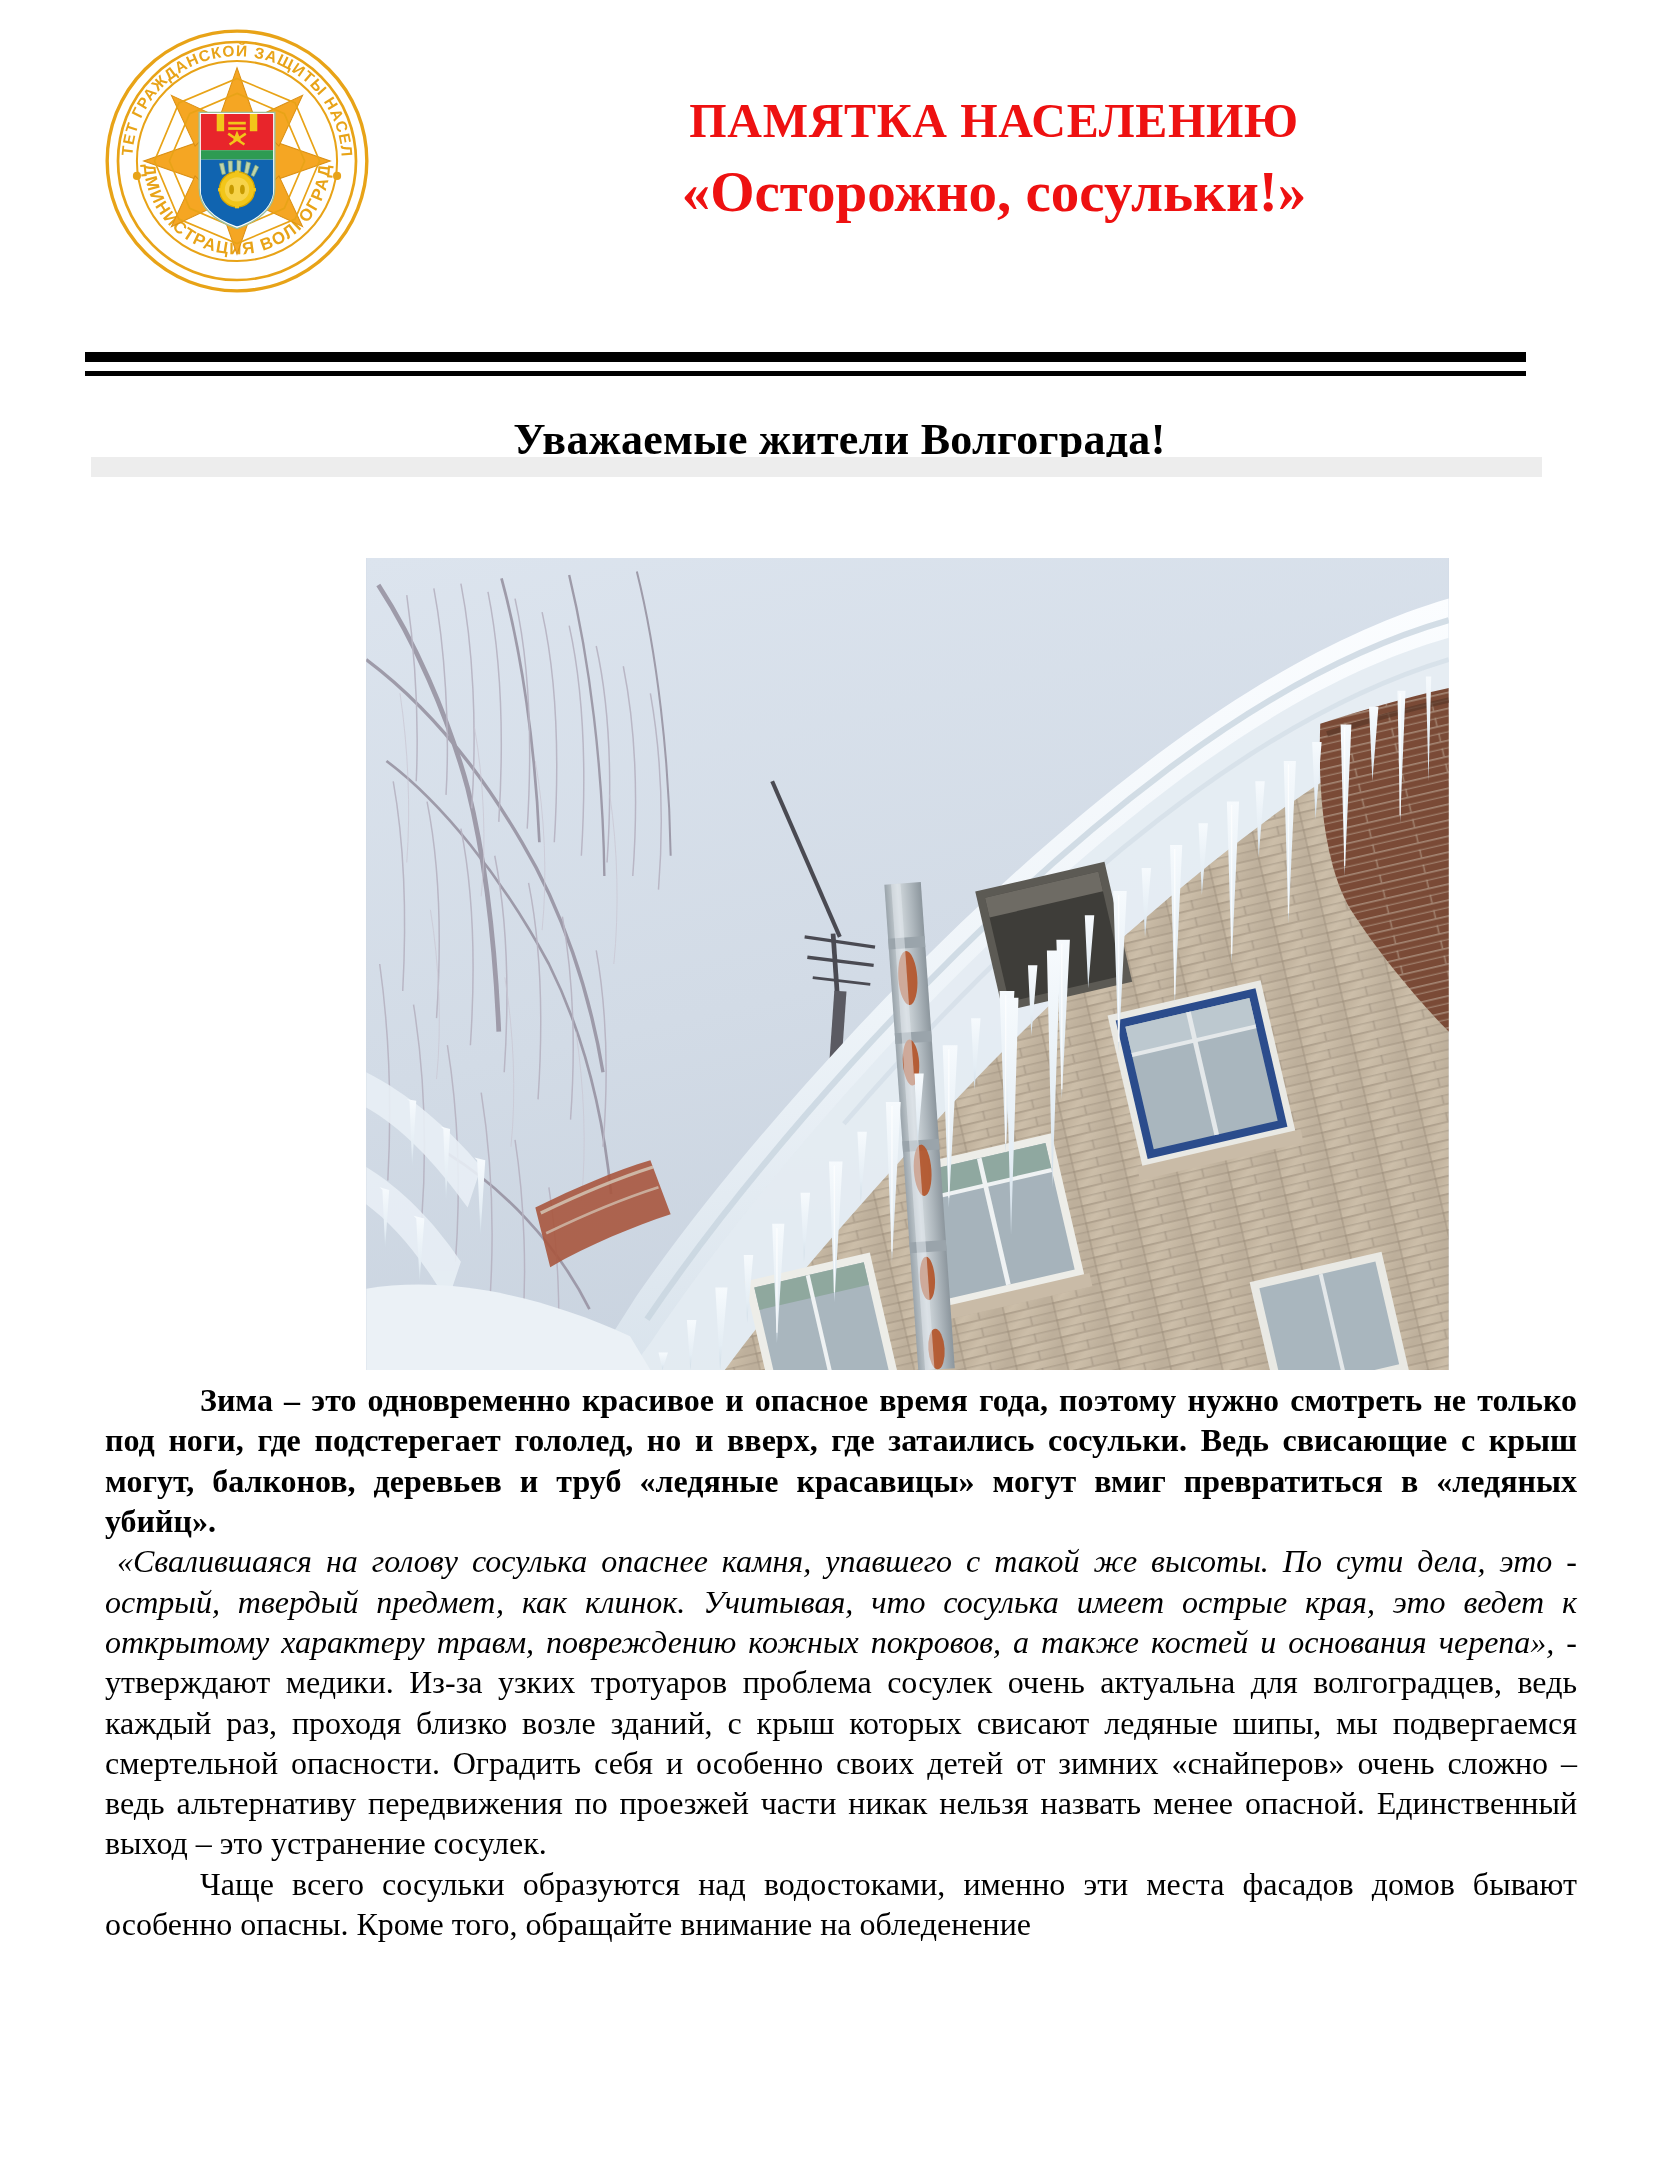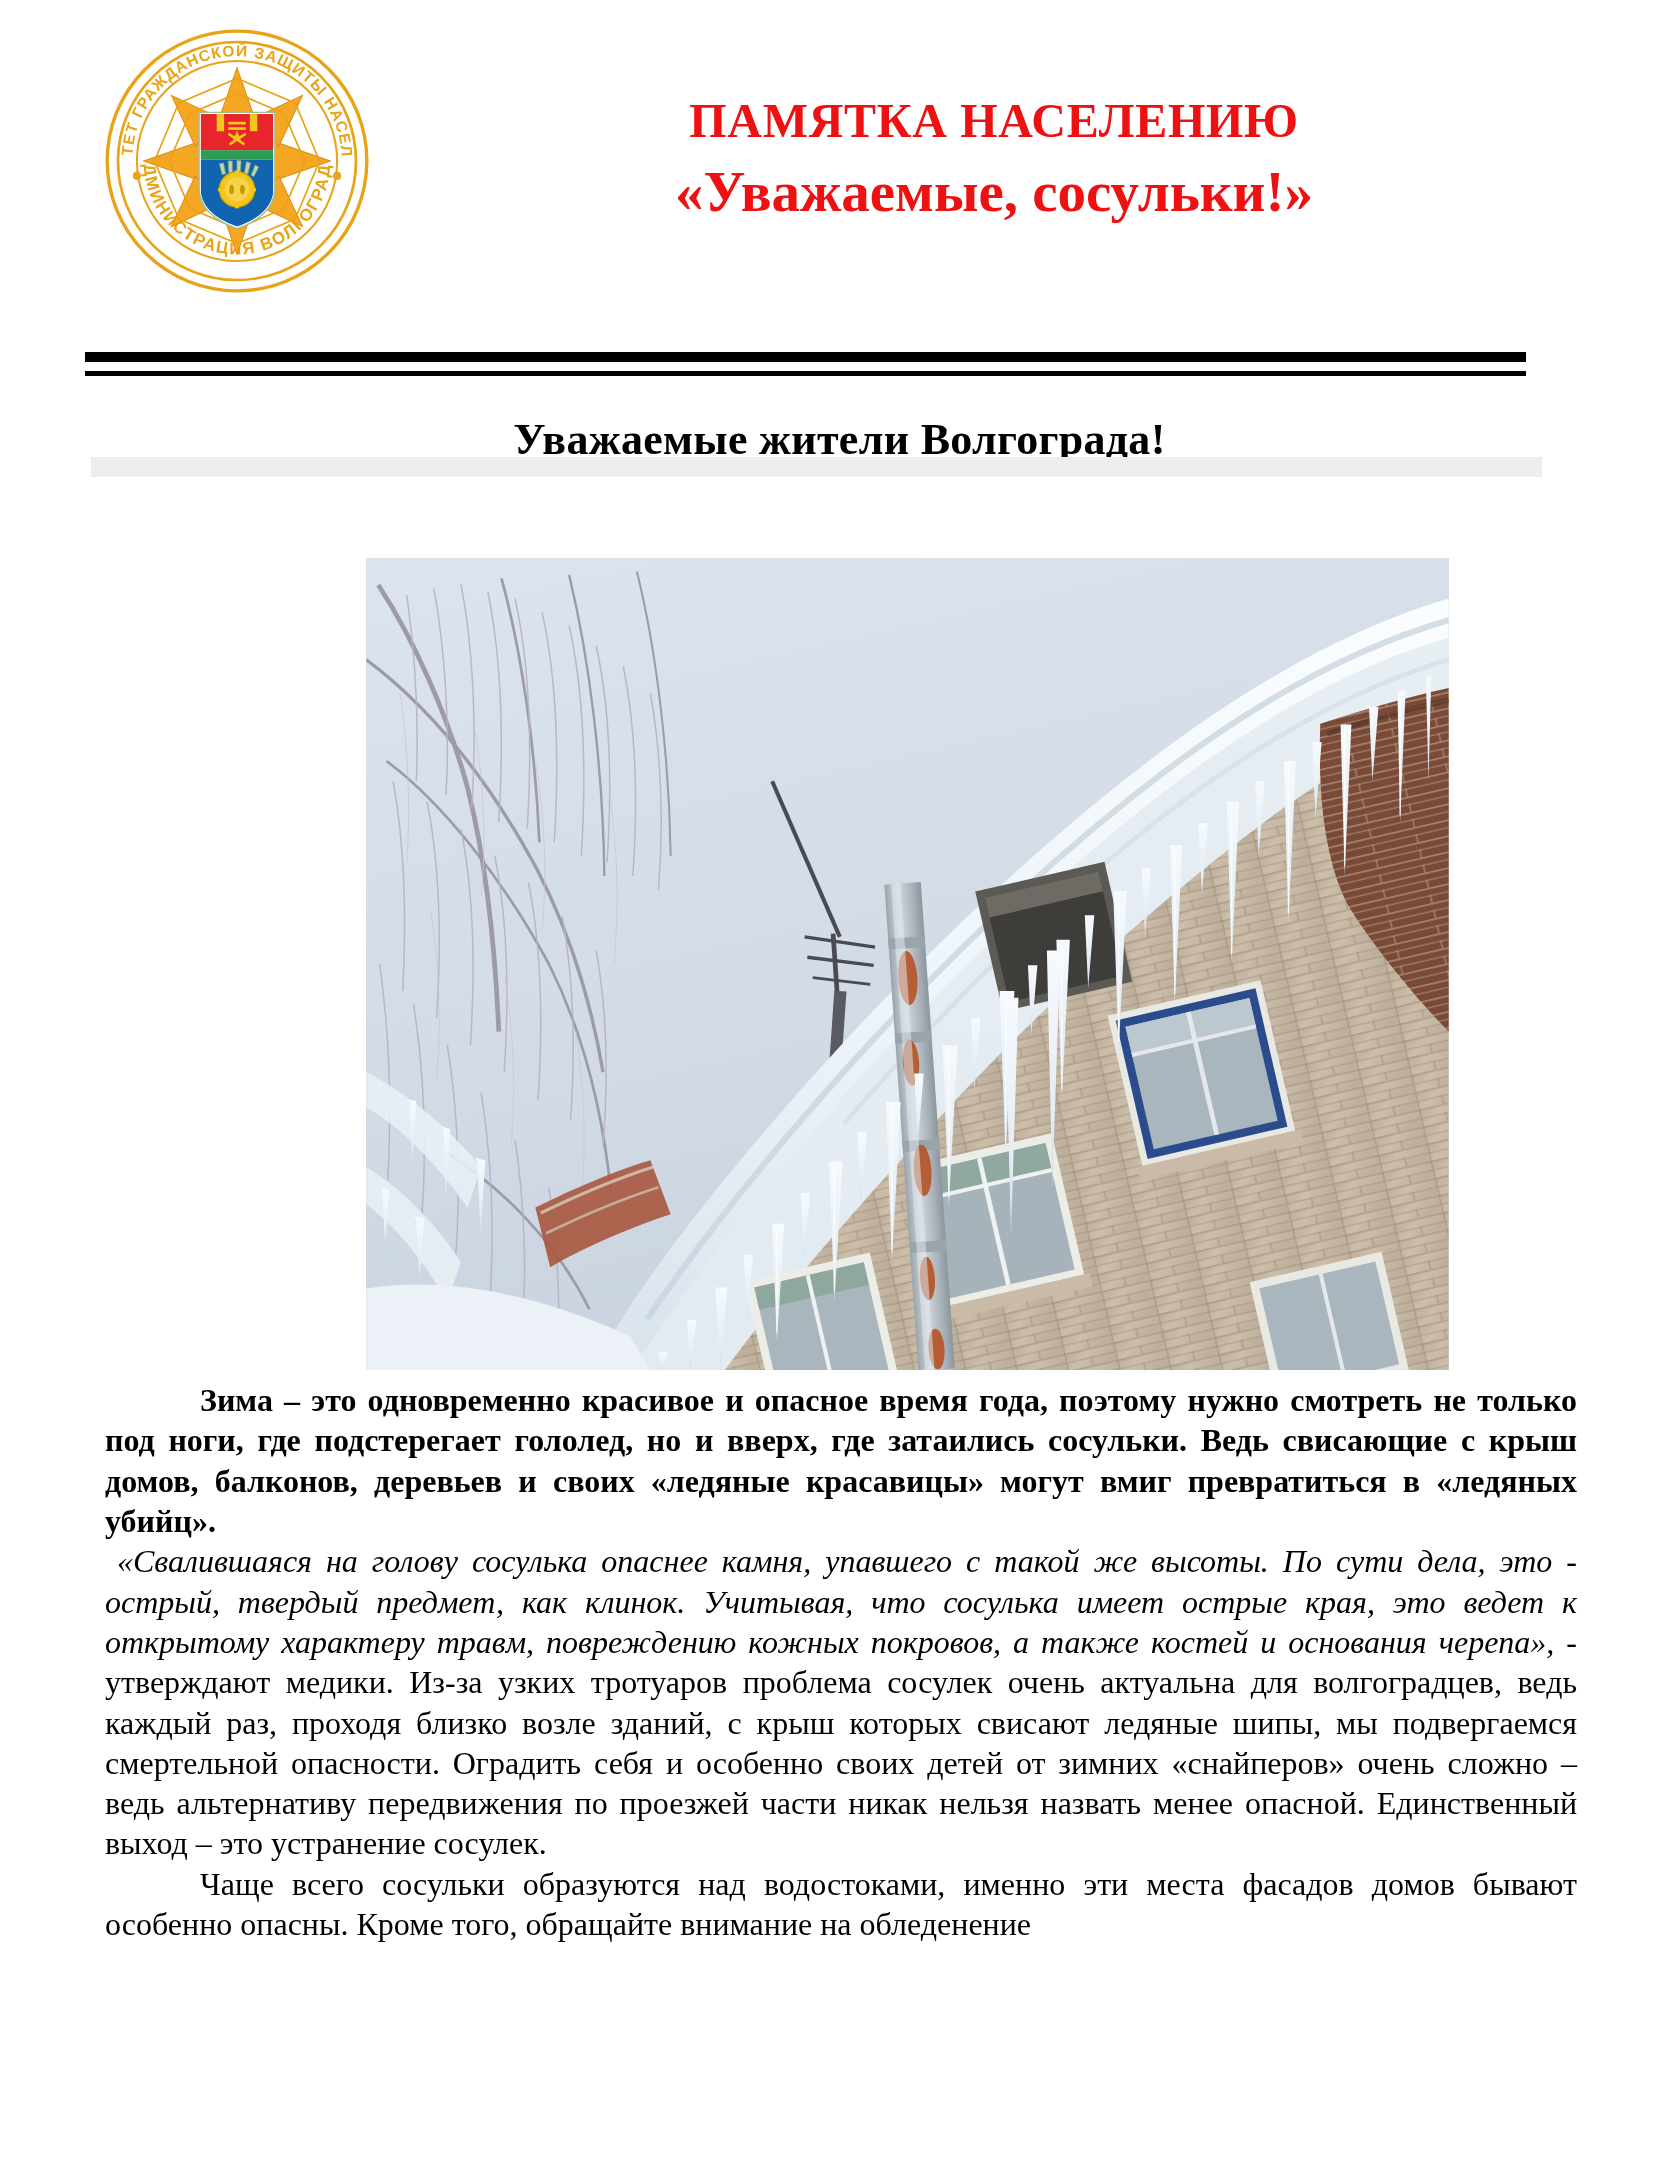--- a/index.html
+++ b/index.html
@@ -216,21 +216,21 @@
             <rect x="-3" y="14" width="6" height="6"></rect>
             <rect x="-3" y="64" width="6" height="6"></rect>
           </g>
         </g>
       </g>
     </svg>
   </div>
 
   <div class="title-block">
     <div class="title-main">ПАМЯТКА НАСЕЛЕНИЮ</div>
-    <div class="title-sub">«Уважаемые, сосульки!»</div>
+    <div class="title-sub">«Осторожно, сосульки!»</div>
   </div>
 </div>
 
 <div class="rule-thick"></div>
 <div class="rule-thin"></div>
 
 <div class="greeting">Уважаемые жители Волгограда!</div>
 <div class="gray-band"></div>
 
 <div class="photo">
@@ -465,17 +465,17 @@
         <path d="M 20,930 L 34,934 L 28,1020 L 24,934 Z"></path>
         <path d="M 70,972 L 86,976 L 79,1070 L 74,976 Z"></path>
       </g>
 
       <path d="M 0,1080 C 120,1060 260,1090 390,1150 L 420,1200 L 0,1200 Z" fill="#EBF1F6"></path>
     </g>
   </svg>
 </div>
 
 <div class="article">
-  <p class="para lead">Зима – это одновременно красивое и опасное время года, поэтому нужно смотреть не только под ноги, где подстерегает гололед, но и вверх, где затаились сосульки. Ведь свисающие с крыш домов, балконов, деревьев и своих «ледяные красавицы» могут вмиг превратиться в «ледяных убийц».</p>
+  <p class="para lead">Зима – это одновременно красивое и опасное время года, поэтому нужно смотреть не только под ноги, где подстерегает гололед, но и вверх, где затаились сосульки. Ведь свисающие с крыш могут, балконов, деревьев и труб «ледяные красавицы» могут вмиг превратиться в «ледяных убийц».</p>
   <p class="para flow"><span class="quote-italic">«Свалившаяся на голову сосулька опаснее камня, упавшего с такой же высоты. По сути дела, это - острый, твердый предмет, как клинок. Учитывая, что сосулька имеет острые края, это ведет к открытому характеру травм, повреждению кожных покровов, а также костей и основания черепа»,</span><span> - утверждают медики. Из-за узких тротуаров проблема сосулек очень актуальна для волгоградцев, ведь каждый раз, проходя близко возле зданий, с крыш которых свисают ледяные шипы, мы подвергаемся смертельной опасности. Оградить себя и особенно своих детей от зимних «снайперов» очень сложно – ведь альтернативу передвижения по проезжей части никак нельзя назвать менее опасной. Единственный выход – это устранение сосулек.</span></p>
   <p class="para tail">Чаще всего сосульки образуются над водостоками, именно эти места фасадов домов бывают особенно опасны. Кроме того, обращайте внимание на обледенение</p>
 </div>
 
 
 </body></html>

